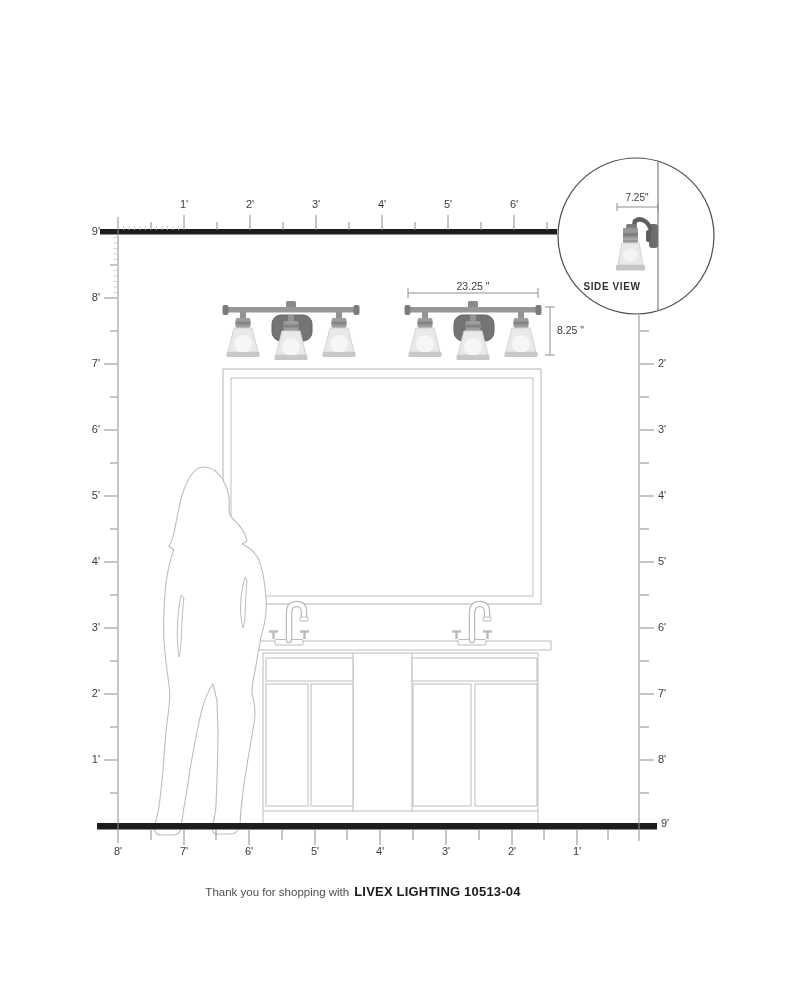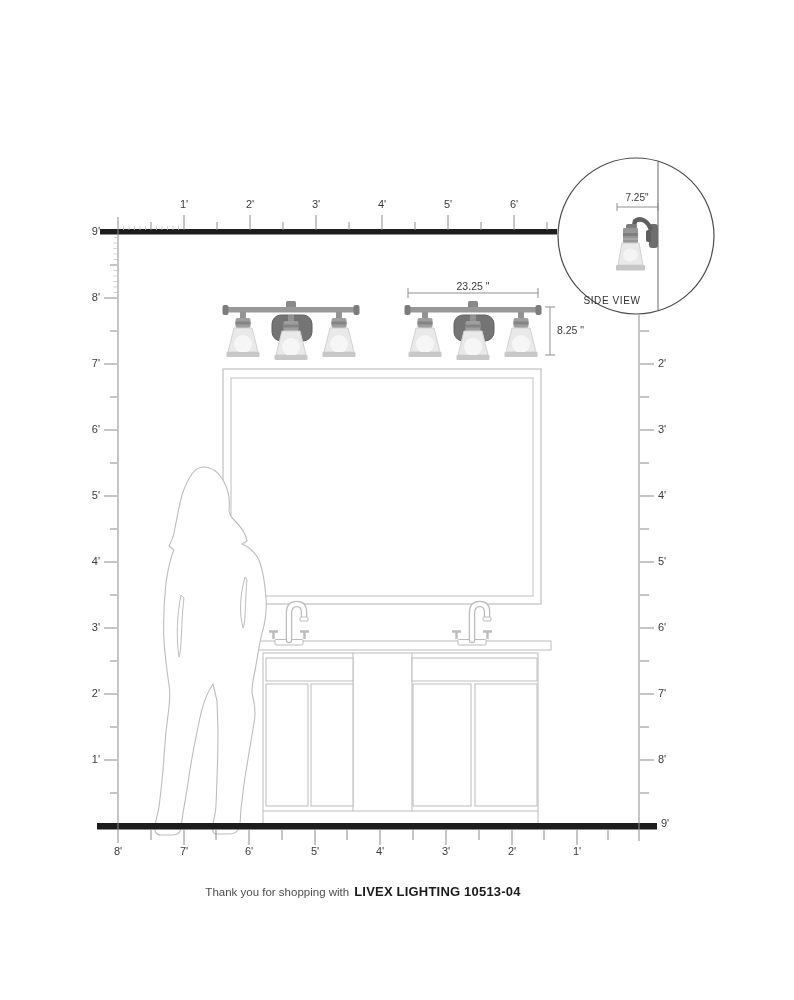--- a/index.html
+++ b/index.html
@@ -4,22 +4,22 @@
 <style>
   html,body{margin:0;padding:0;background:#ffffff;}
   .stage{position:relative;width:794px;height:1000px;background:#ffffff;overflow:hidden;
          font-family:"Liberation Sans",sans-serif;}
   .stage svg{position:absolute;left:0;top:0;}
   .lbl{position:absolute;font-size:11px;color:#3b3b3b;line-height:13px;white-space:nowrap;}
   .lbl.c{width:30px;text-align:center;}
   .lbl.r{width:28px;text-align:right;}
   .dim{position:absolute;font-size:10.5px;color:#3b3b3b;line-height:12px;white-space:nowrap;}
   .dim.c{width:80px;text-align:center;}
-  .sideview-label{position:absolute;font-size:10px;font-weight:400;letter-spacing:0.6px;
-                  color:#303030;width:90px;text-align:center;margin-top:14px;}
+  .sideview-label{position:absolute;font-size:10px;font-weight:700;letter-spacing:0.6px;
+                  color:#303030;width:90px;text-align:center;}
   .footer{position:absolute;left:0;top:882px;width:726px;text-align:center;white-space:nowrap;}
   .footer .pre{font-size:11.5px;color:#4e4e4e;margin-right:5px;}
   .footer .prod{font-size:13px;font-weight:bold;color:#1b1b1b;letter-spacing:0.2px;}
 </style>
 </head>
 <body>
 
 <div class="stage">
 
   <svg width="794" height="1000" viewBox="0 0 794 1000">

